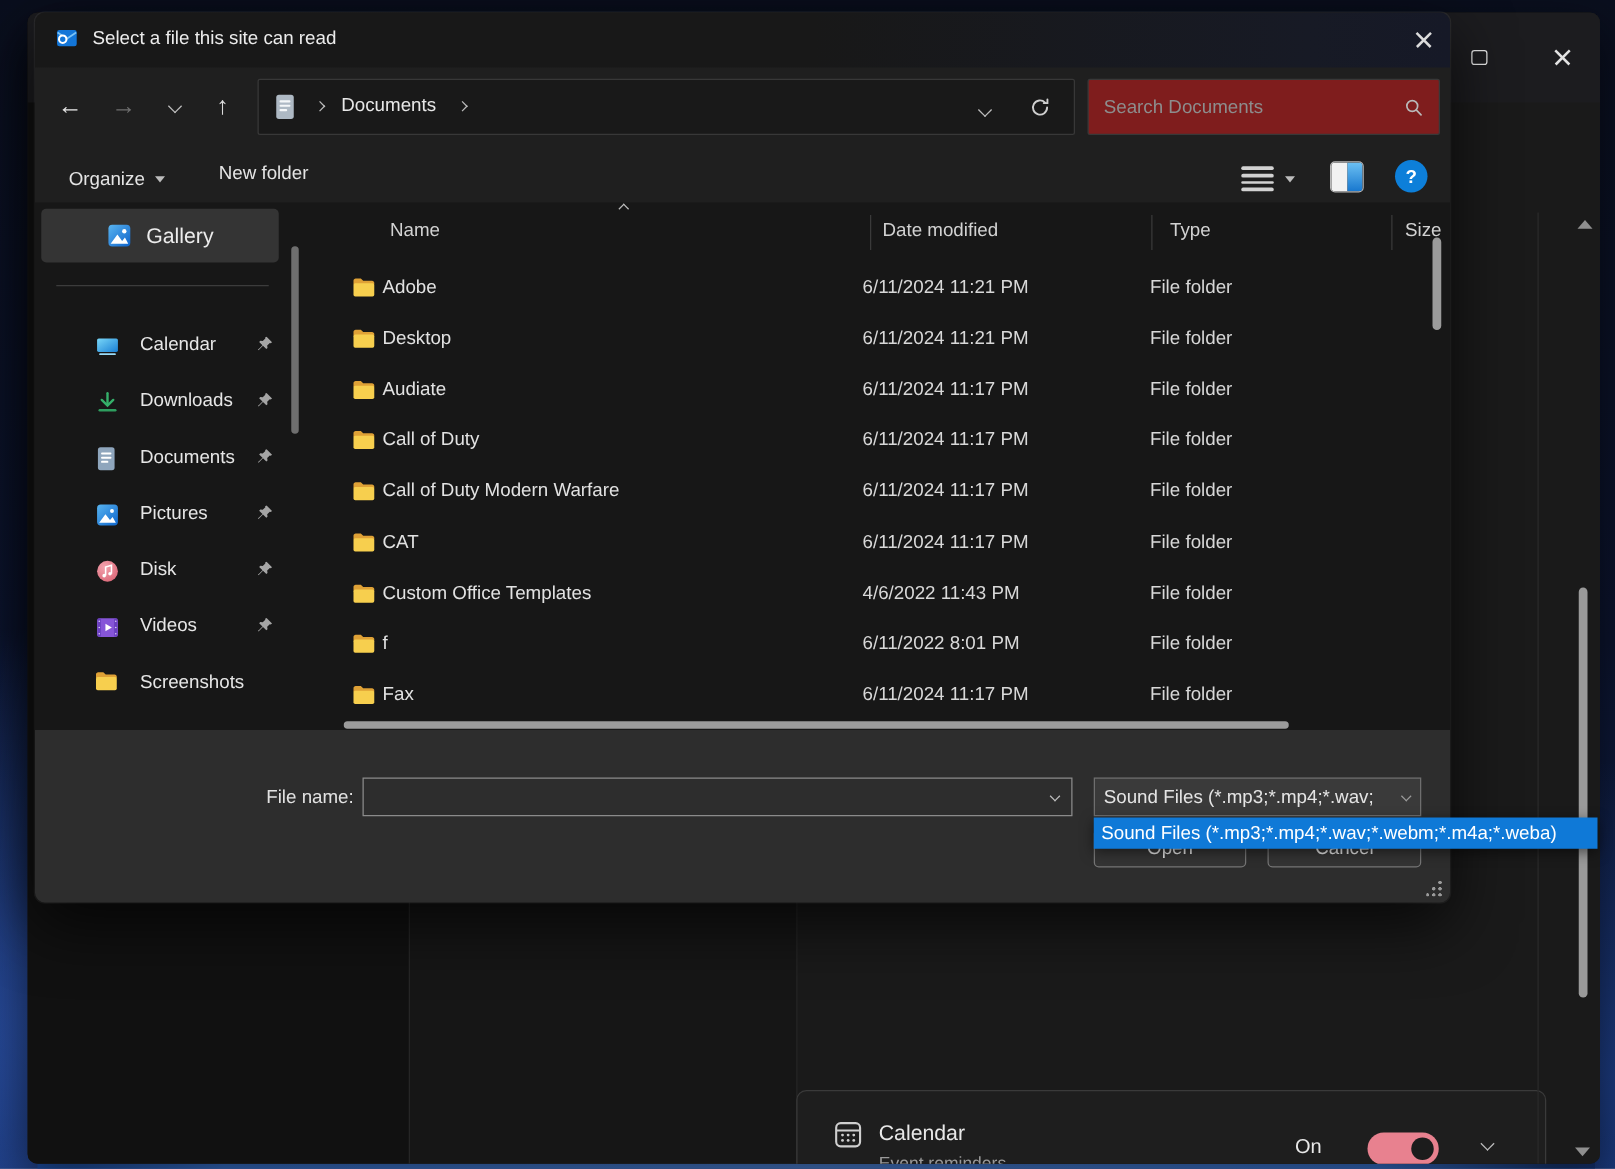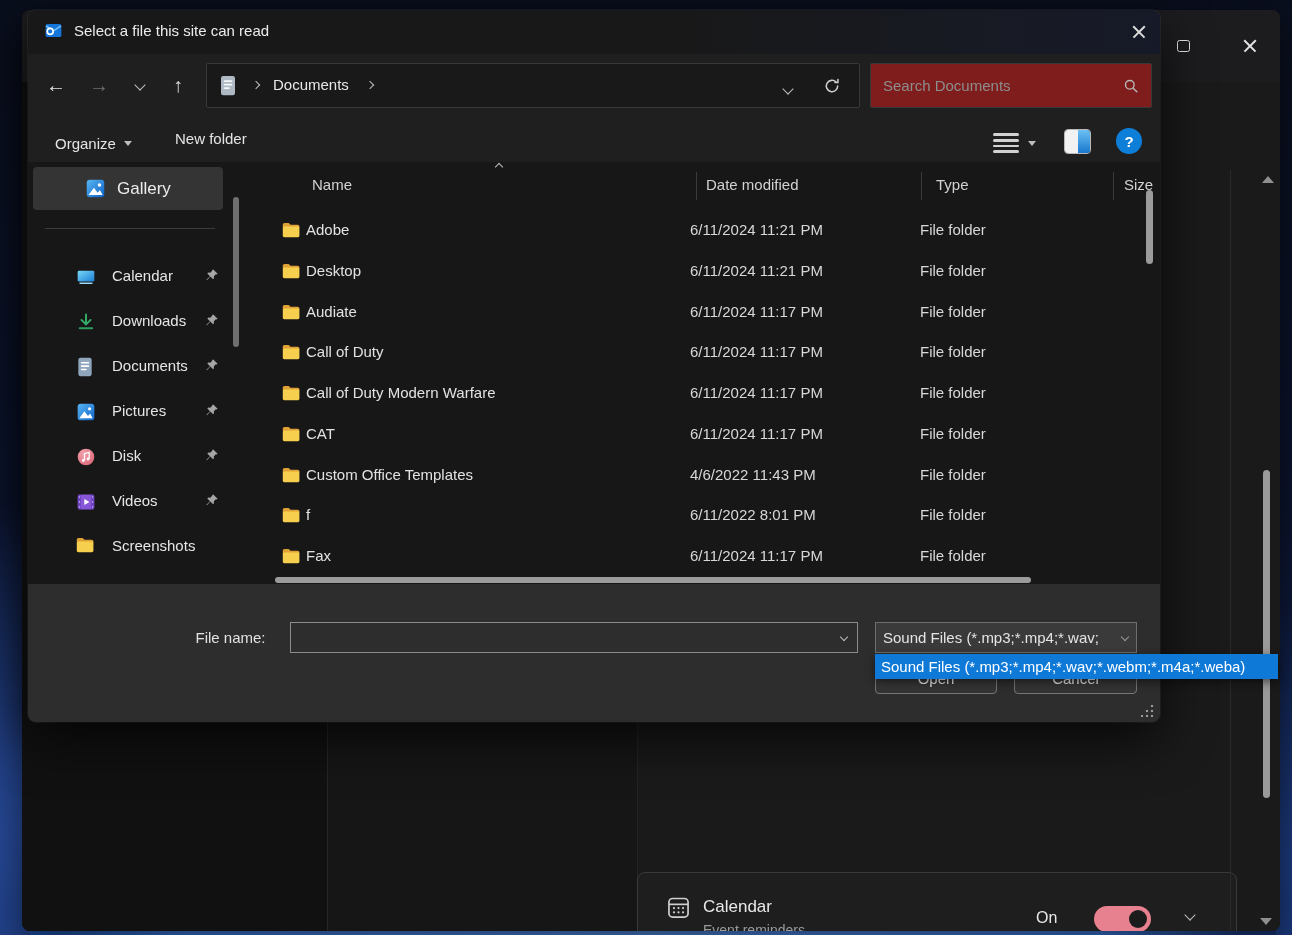--- a/index.html
+++ b/index.html
@@ -128,21 +128,21 @@
   .frows{position:absolute;left:0;top:48px;width:100%}
   .frow{position:relative;height:40.75px}
   .frow .icn{position:absolute;left:29px;top:12px}
   .frow .nm{position:absolute;left:53px;top:11px;font-size:15px;color:#e2e2e2;white-space:nowrap}
   .frow .dt{position:absolute;left:437px;top:11px;font-size:15px;color:#d8d8d8;white-space:nowrap}
   .frow .tp{position:absolute;left:667px;top:11px;font-size:15px;color:#d8d8d8}
   .flist-vscroll{position:absolute;left:1118px;top:28px;width:7px;height:74px;background:#9b9b9b;border-radius:4px}
   .flist-hscroll{position:absolute;left:247px;top:567px;width:756px;height:6px;background:#9b9b9b;border-radius:3px}
 
   .dlg-footer{position:absolute;left:0;top:574px;width:1132px;height:138px;background:#2d2d2d;border-radius:0 0 8px 8px}
-  .fn-label{position:absolute;left:150px;top:45px;width:105px;text-align:center;font-size:15px;color:#e2e2e2}
+  .fn-label{position:absolute;left:150px;top:45px;width:105px;text-align:right;font-size:15px;color:#e2e2e2}
   .fn-input{position:absolute;left:262px;top:38px;width:568px;height:31px;border:1px solid #8b8b8b;background:#2d2d2d}
   .fn-input input{position:absolute;left:6px;top:0;width:530px;height:100%;background:transparent;border:none;outline:none;
     color:#e6e6e6;font-size:14px;font-family:"Liberation Sans",sans-serif}
   .fn-input .chv{position:absolute;right:10px;top:11px}
   .ft-combo{position:absolute;left:847px;top:38px;width:262px;height:31px;background:#3a3a3a;border:1px solid #6e6e6e;overflow:hidden}
   .ft-combo .val{position:absolute;left:7px;top:6px;font-size:15px;color:#e4e4e4;white-space:nowrap}
   .ft-combo .chv{position:absolute;right:8px;top:11px;border-color:#9a9a9a}
   .btn{position:absolute;top:79px;height:31px;background:#343434;border:1px solid #767676;border-radius:4px;
     font-size:15px;color:#e4e4e4;display:flex;align-items:center;justify-content:center}
   .btn-open{left:847px;width:122px}

